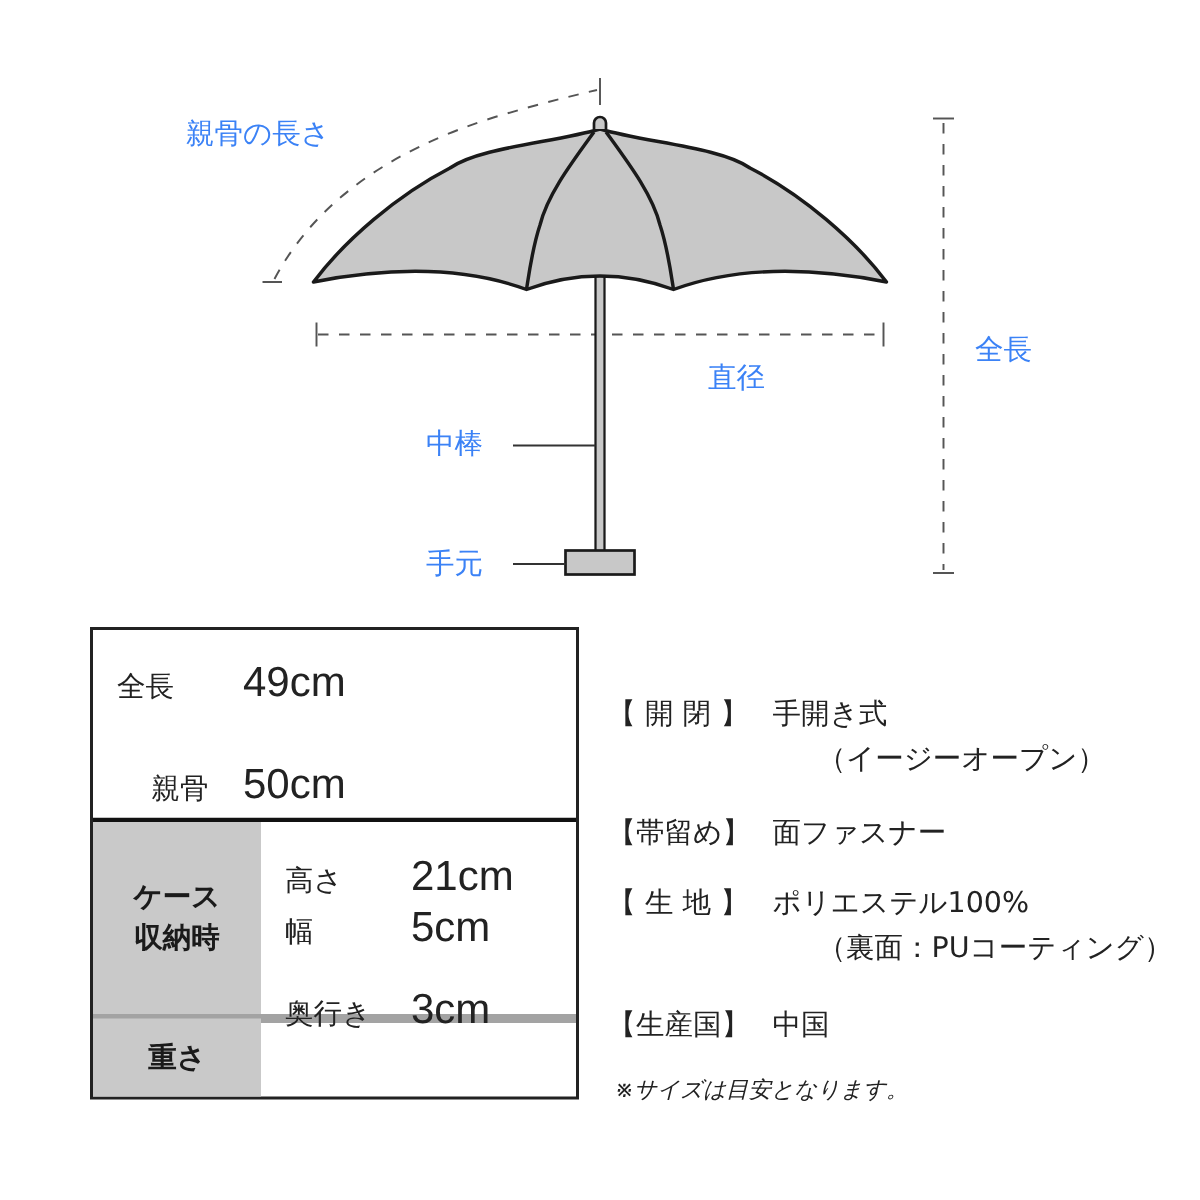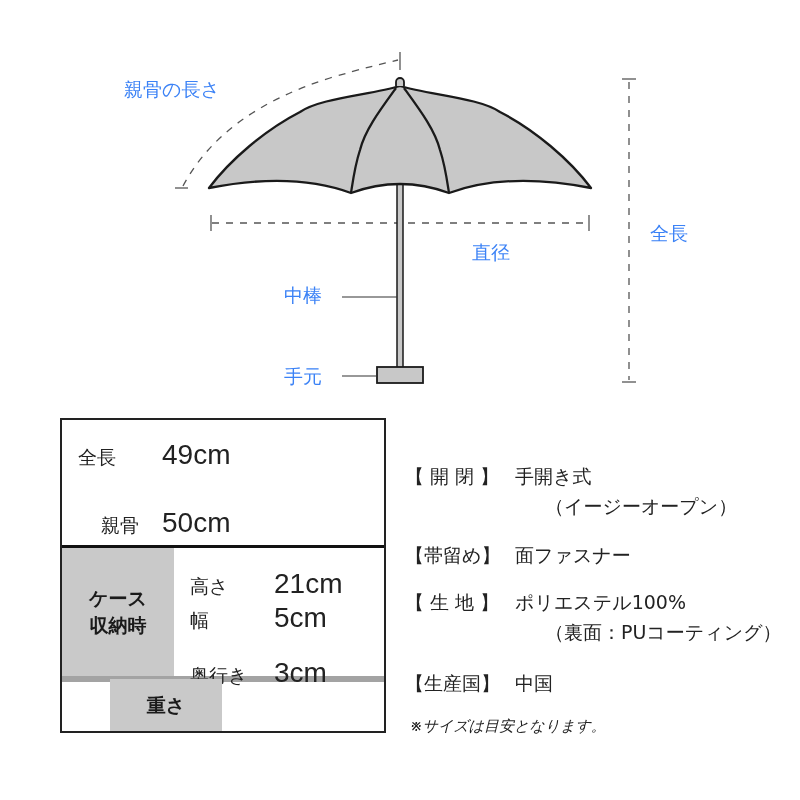--- a/index.html
+++ b/index.html
@@ -6,21 +6,21 @@
   body { width: 800px; height: 800px; position: relative; overflow: hidden;
          font-family: "DejaVu Sans", "Liberation Sans", sans-serif; color: #222; }
   .diagram { position: absolute; left: 0; top: 0; width: 800px; height: 400px; }
   .label { position: absolute; font-size: 19px; color: #3b82f6; white-space: nowrap; line-height: 1; }
 
   .spec-table { position: absolute; left: 60px; top: 418px; width: 326px; height: 315px;
                 border: 2px solid #222; box-sizing: border-box; }
   .row { position: absolute; left: 0; right: 0; display: flex; }
   .row.r1 { top: 0; height: 125px; border-bottom: 3px solid #111; }
   .row.r2 { top: 128px; height: 128px; border-bottom: 6px solid #a3a3a3; }
-  .row.r3 { top: 259px; height: 52px; padding-left: 48px; }
+  .row.r3 { top: 259px; height: 52px; }
   .head { width: 112px; background: #c9c9c9; display: flex; align-items: center; justify-content: center;
           text-align: center; font-weight: bold; font-size: 19px; line-height: 1.4; color: #1a1a1a; }
   .body { flex: 1; position: relative; background: #fff; }
   .kv { position: absolute; left: 16px; font-size: 19px; line-height: 1; white-space: nowrap; }
   .kv .k { display: inline-block; width: 84px; }
   .kv .v { display: inline-block; font-family: "Liberation Sans", sans-serif; font-size: 28px; }
 
   .info { position: absolute; font-size: 19px; line-height: 1; white-space: nowrap; }
   .info .ikey { position: absolute; left: 0; font-weight: normal; text-align: center; }
   .info .ival { position: absolute; left: 110px; }

